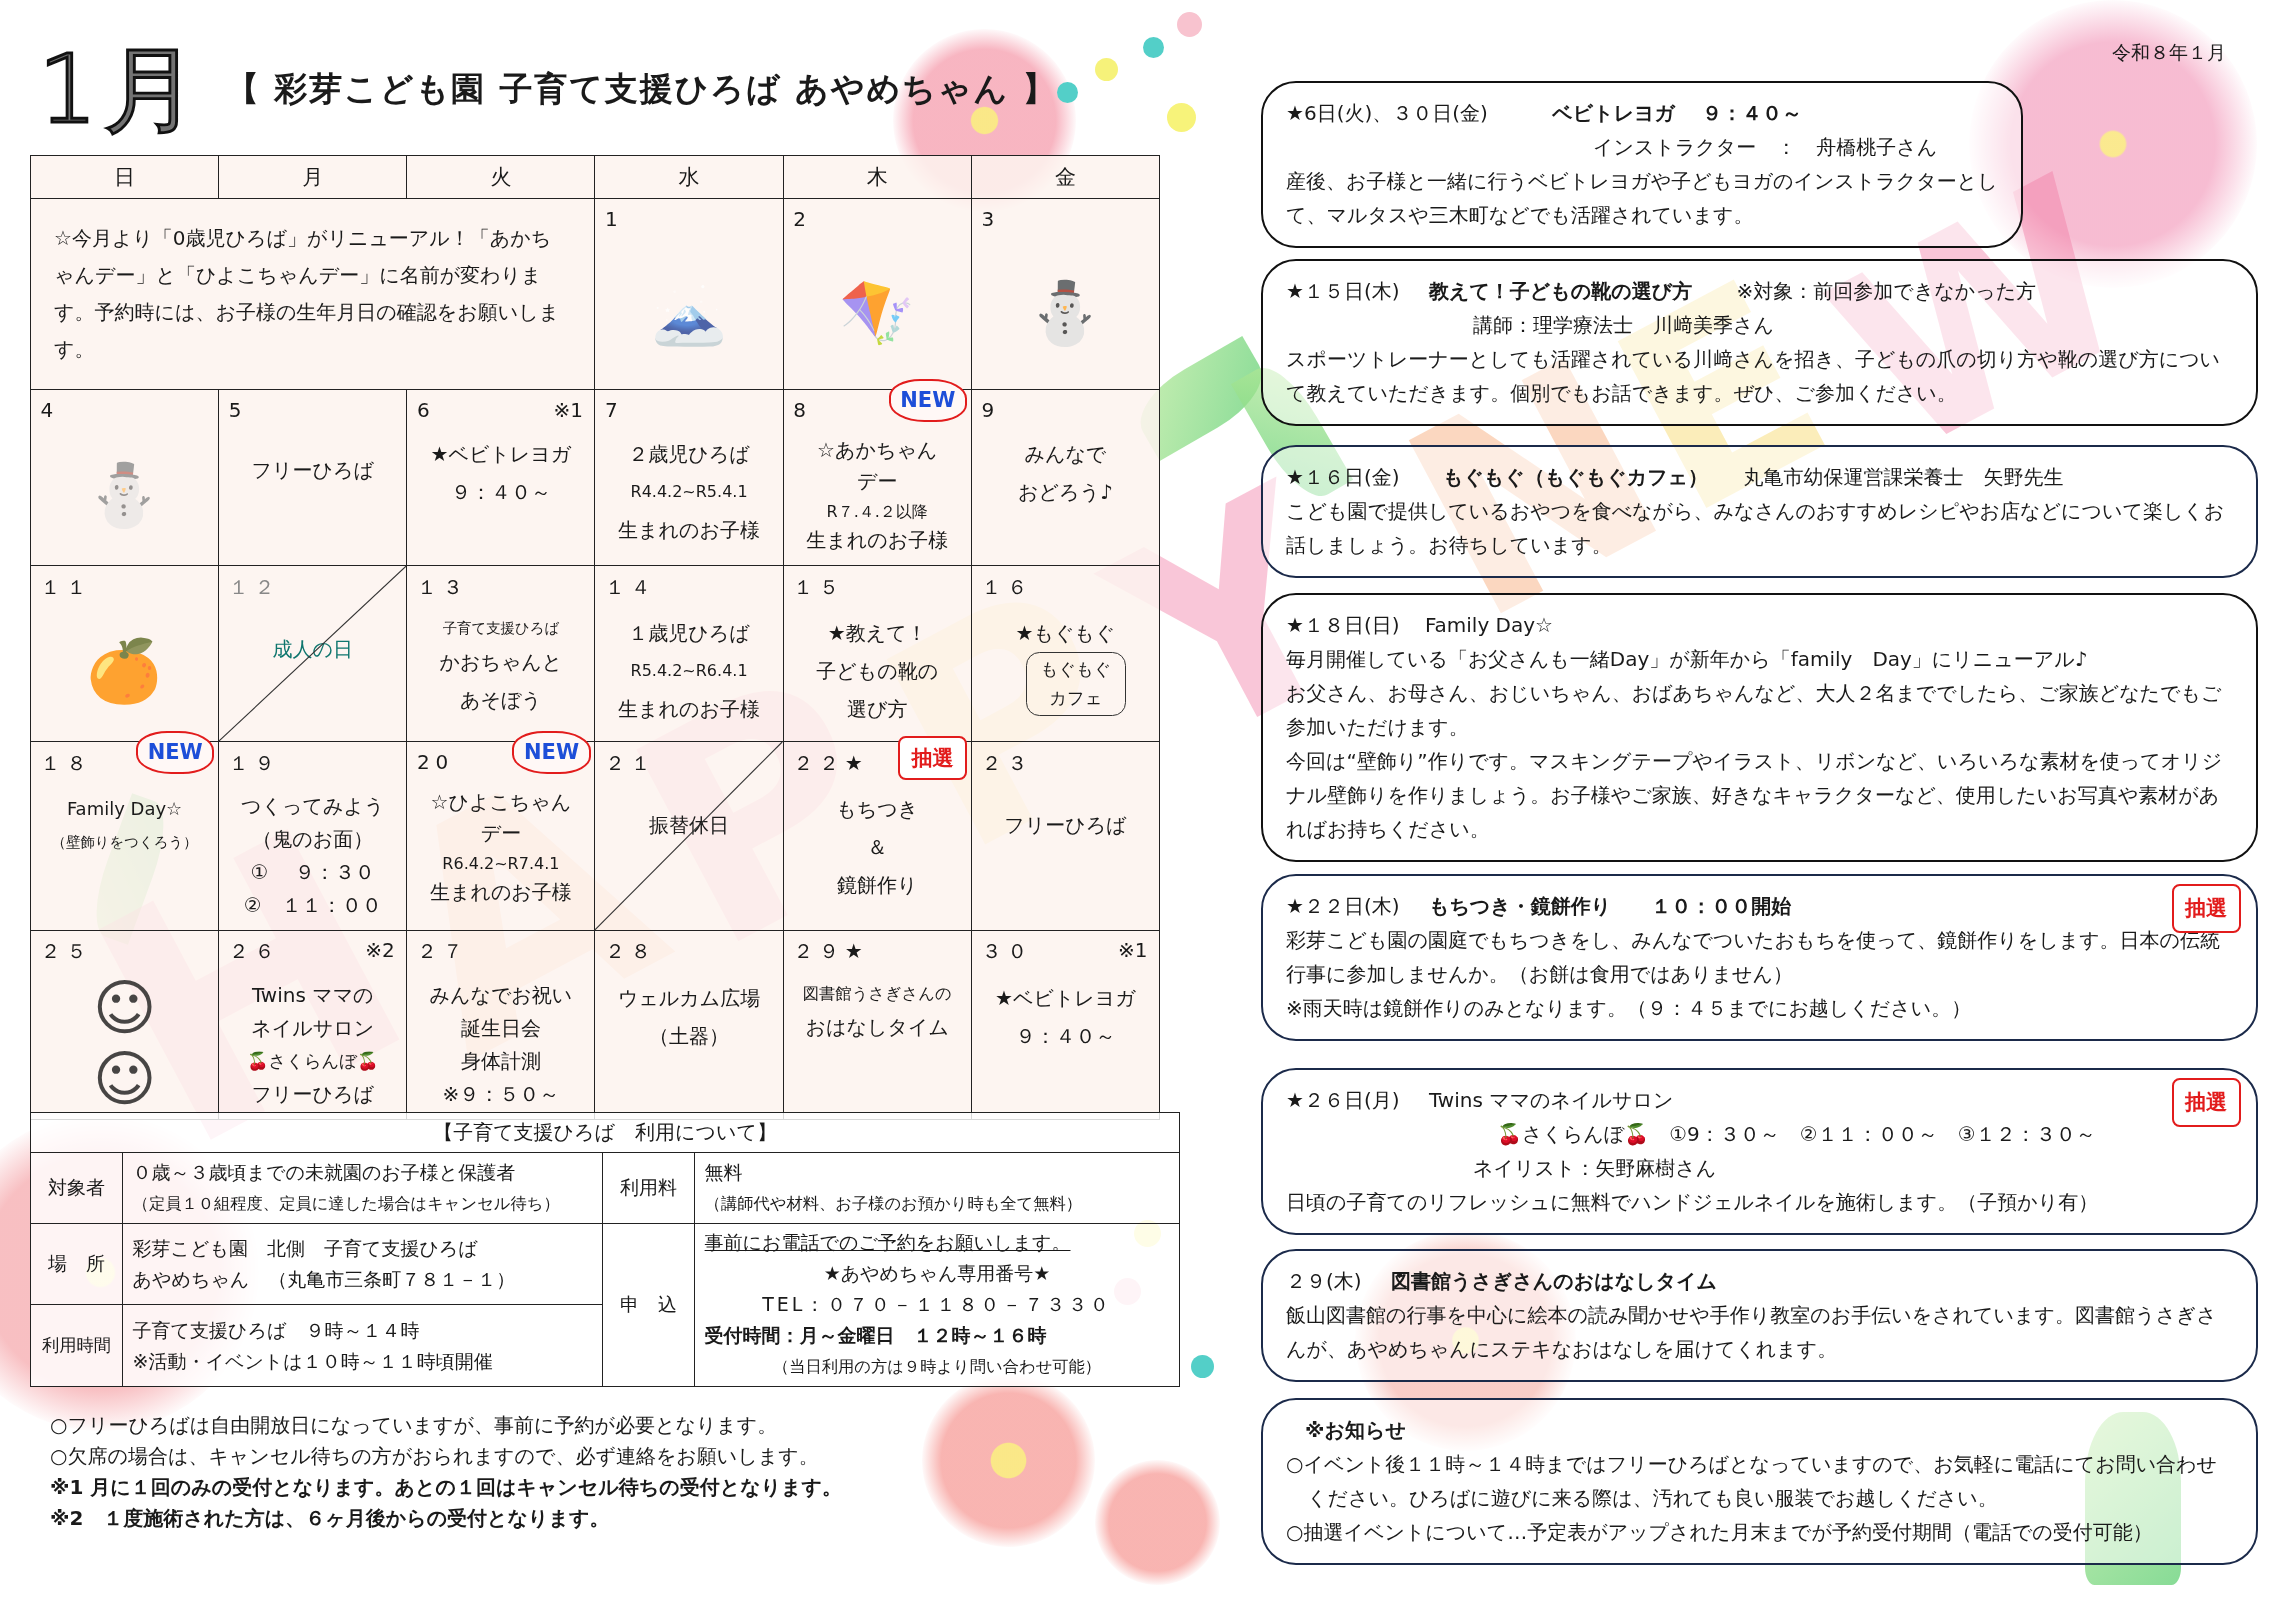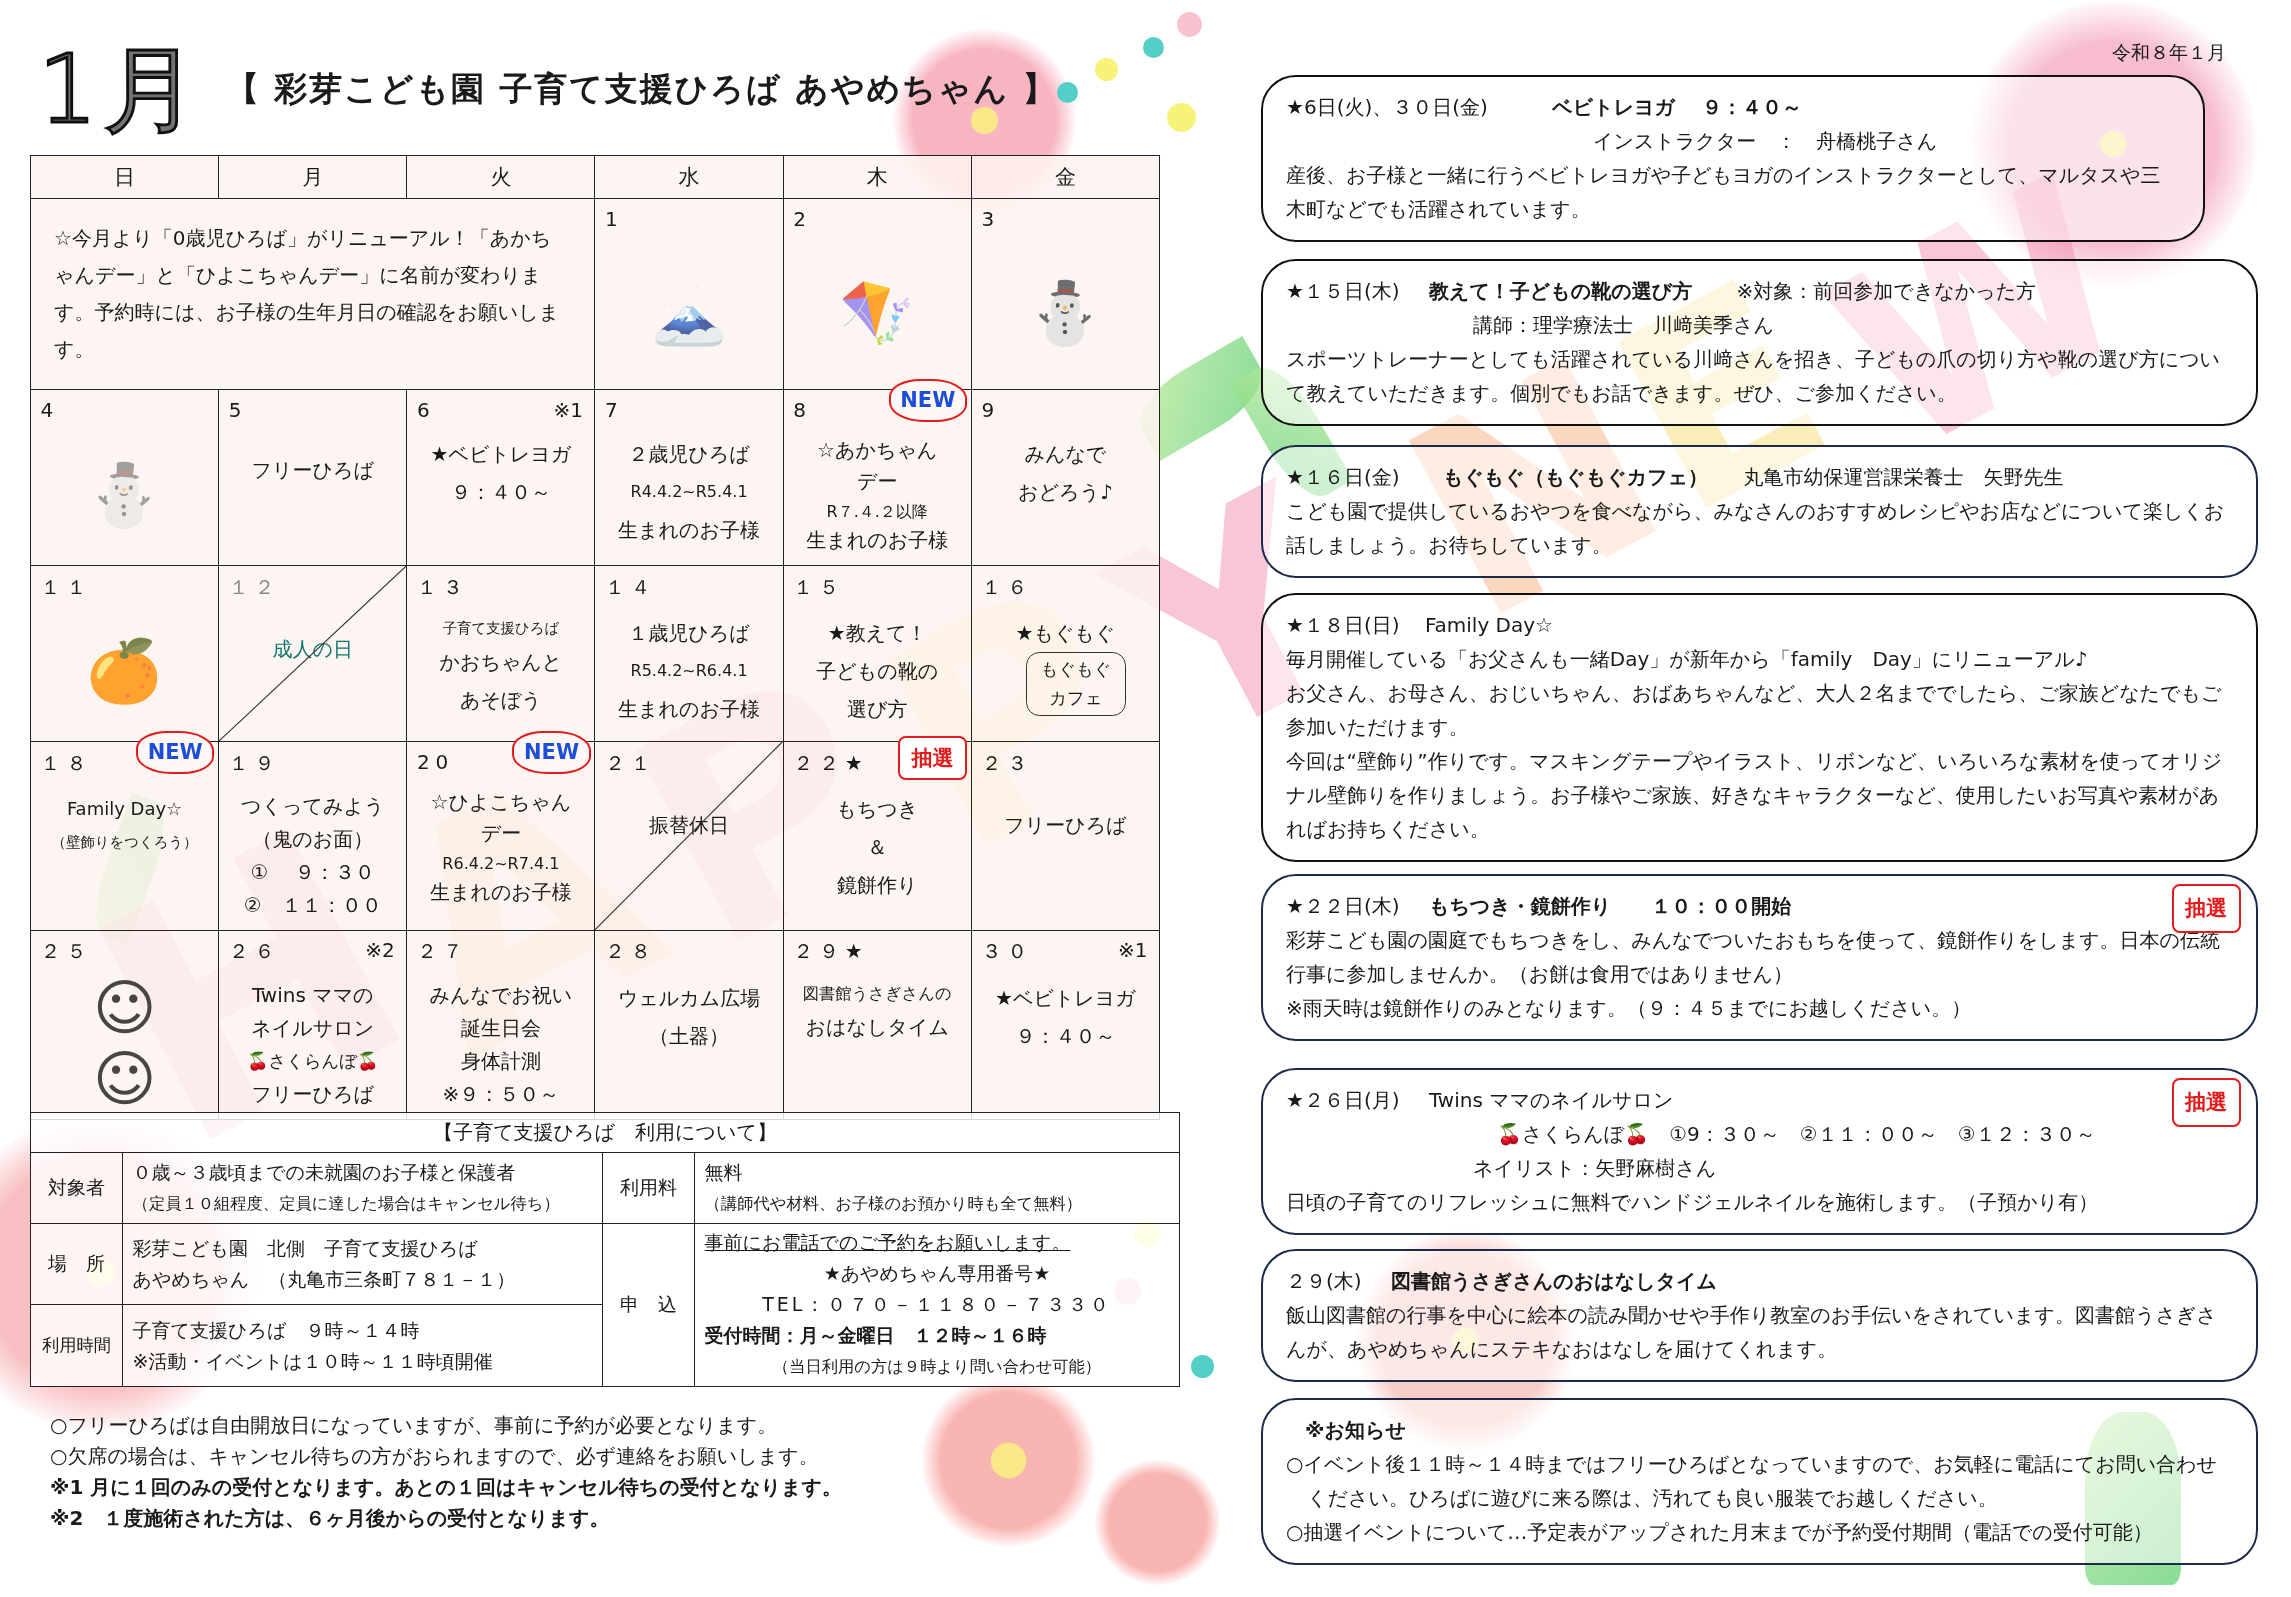--- a/index.html
+++ b/index.html
@@ -330,21 +330,21 @@
 </tbody>
   </table>
 
 <div class="notes">
   <div>○フリーひろばは自由開放日になっていますが、事前に予約が必要となります。</div>
   <div>○欠席の場合は、キャンセル待ちの方がおられますので、必ず連絡をお願いします。</div>
   <div class="bold">※1 月に１回のみの受付となります。あとの１回はキャンセル待ちの受付となります。</div>
   <div class="bold">※2　１度施術された方は、６ヶ月後からの受付となります。</div>
 </div>
 
-<div class="event" style="top:75px;width:944px;">
+<div class="event" style="top:81px;width:762px;">
   <div class="head">
     <span>★6日(火)、３０日(金)</span>
     <b style="margin-left:58px">ベビトレヨガ　 ９：４０～</b>
   </div>
   <div class="indent">インストラクター　：　舟橋桃子さん</div>
   <div>産後、お子様と一緒に行うベビトレヨガや子どもヨガのインストラクターとして、マルタスや三木町などでも活躍されています。</div>
 </div>
 
 <div class="event" style="top:259px;">
   <div class="head">

